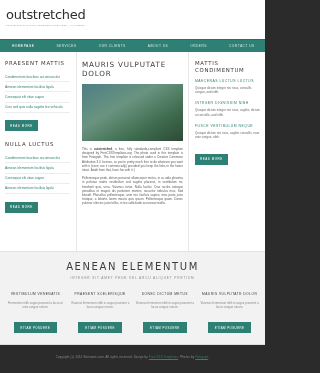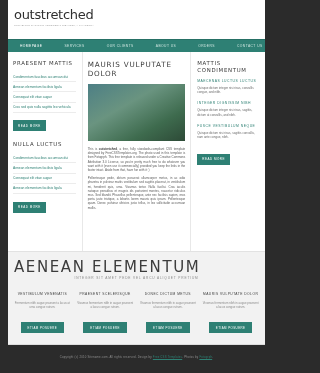--- a/index.html
+++ b/index.html
@@ -2,21 +2,21 @@
 <html><head>
 <meta charset="utf-8">
 <style>
   * { box-sizing: border-box; margin: 0; padding: 0; }
   html, body {
     width: 265px; height: 373px;
     background: #2b2b2b;
     font-family: "Liberation Sans", sans-serif;
     overflow: hidden;
   }
-  .page { width: 265px; height: 373px; position: relative; background: #2b2b2b; padding-left: 8px; }
+  .page { width: 265px; height: 373px; position: relative; background: #2b2b2b; }
 
   
   .header {
     background: #ffffff;
     padding: 7px 0 0 6px;
     height: 39px;
   }
   .logo {
     font-family: "DejaVu Sans", sans-serif;
     font-size: 13px;
@@ -143,22 +143,23 @@
     margin-bottom: 7px;
   }
 
   
   .features {
     background: #f2f2f2;
     padding: 9px 6px 11px 6px;
     border-bottom: 1px solid #dddddd;
   }
   .feat-title {
+    text-align: center;
     font-family: "DejaVu Sans", sans-serif;
-    font-size: 15px;
+    font-size: 10px;
     letter-spacing: 1.6px;
     text-transform: uppercase;
     color: #3c3c3c;
     line-height: 12px;
   }
   .feat-sub {
     text-align: center;
     font-size: 3.2px;
     letter-spacing: 0.85px;
     text-transform: uppercase;

